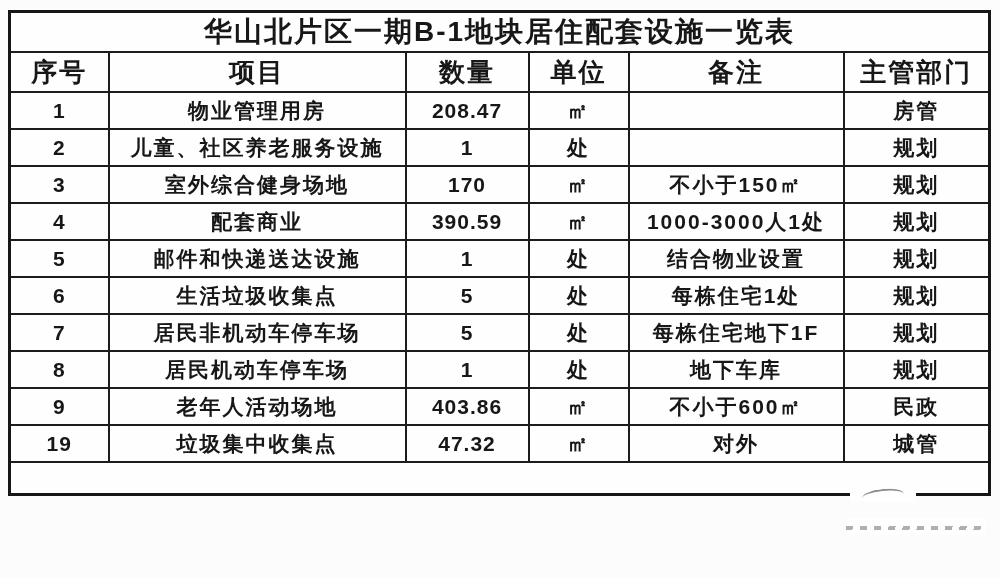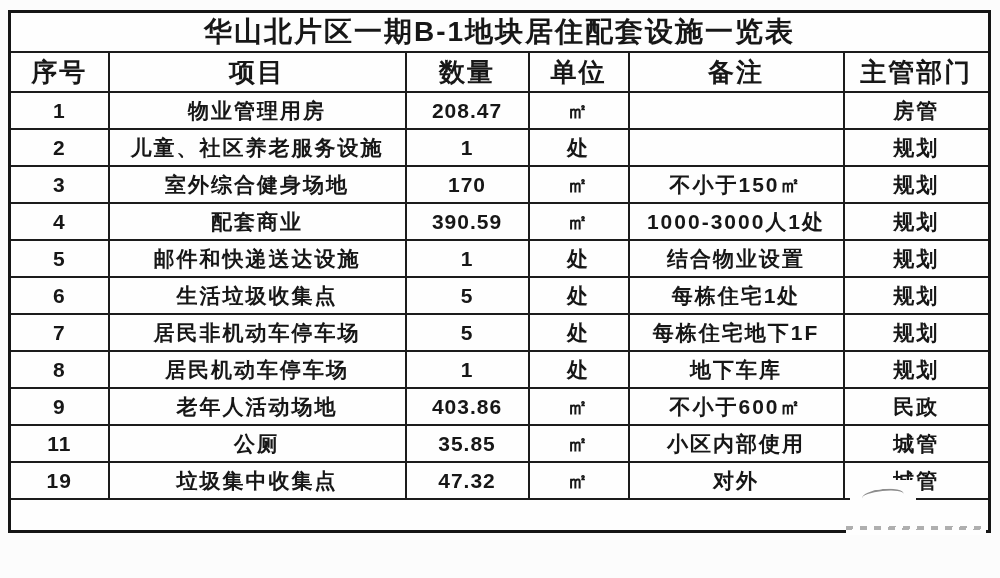--- a/index.html
+++ b/index.html
@@ -183,28 +183,20 @@
       </tr>
       <tr class="data-row">
         <td class="num">9</td>
         <td>老年人活动场地</td>
         <td class="num">403.86</td>
         <td>㎡</td>
         <td>不小于600㎡</td>
         <td>民政</td>
       </tr>
       <tr class="data-row">
-        <td class="num">11</td>
-        <td>公厕</td>
-        <td class="num">35.85</td>
-        <td>㎡</td>
-        <td>小区内部使用</td>
-        <td>城管</td>
-      </tr>
-      <tr class="data-row">
         <td class="num">19</td>
         <td>垃圾集中收集点</td>
         <td class="num">47.32</td>
         <td>㎡</td>
         <td>对外</td>
         <td>城管</td>
       </tr>
 
 
       <tr class="stub-row">

